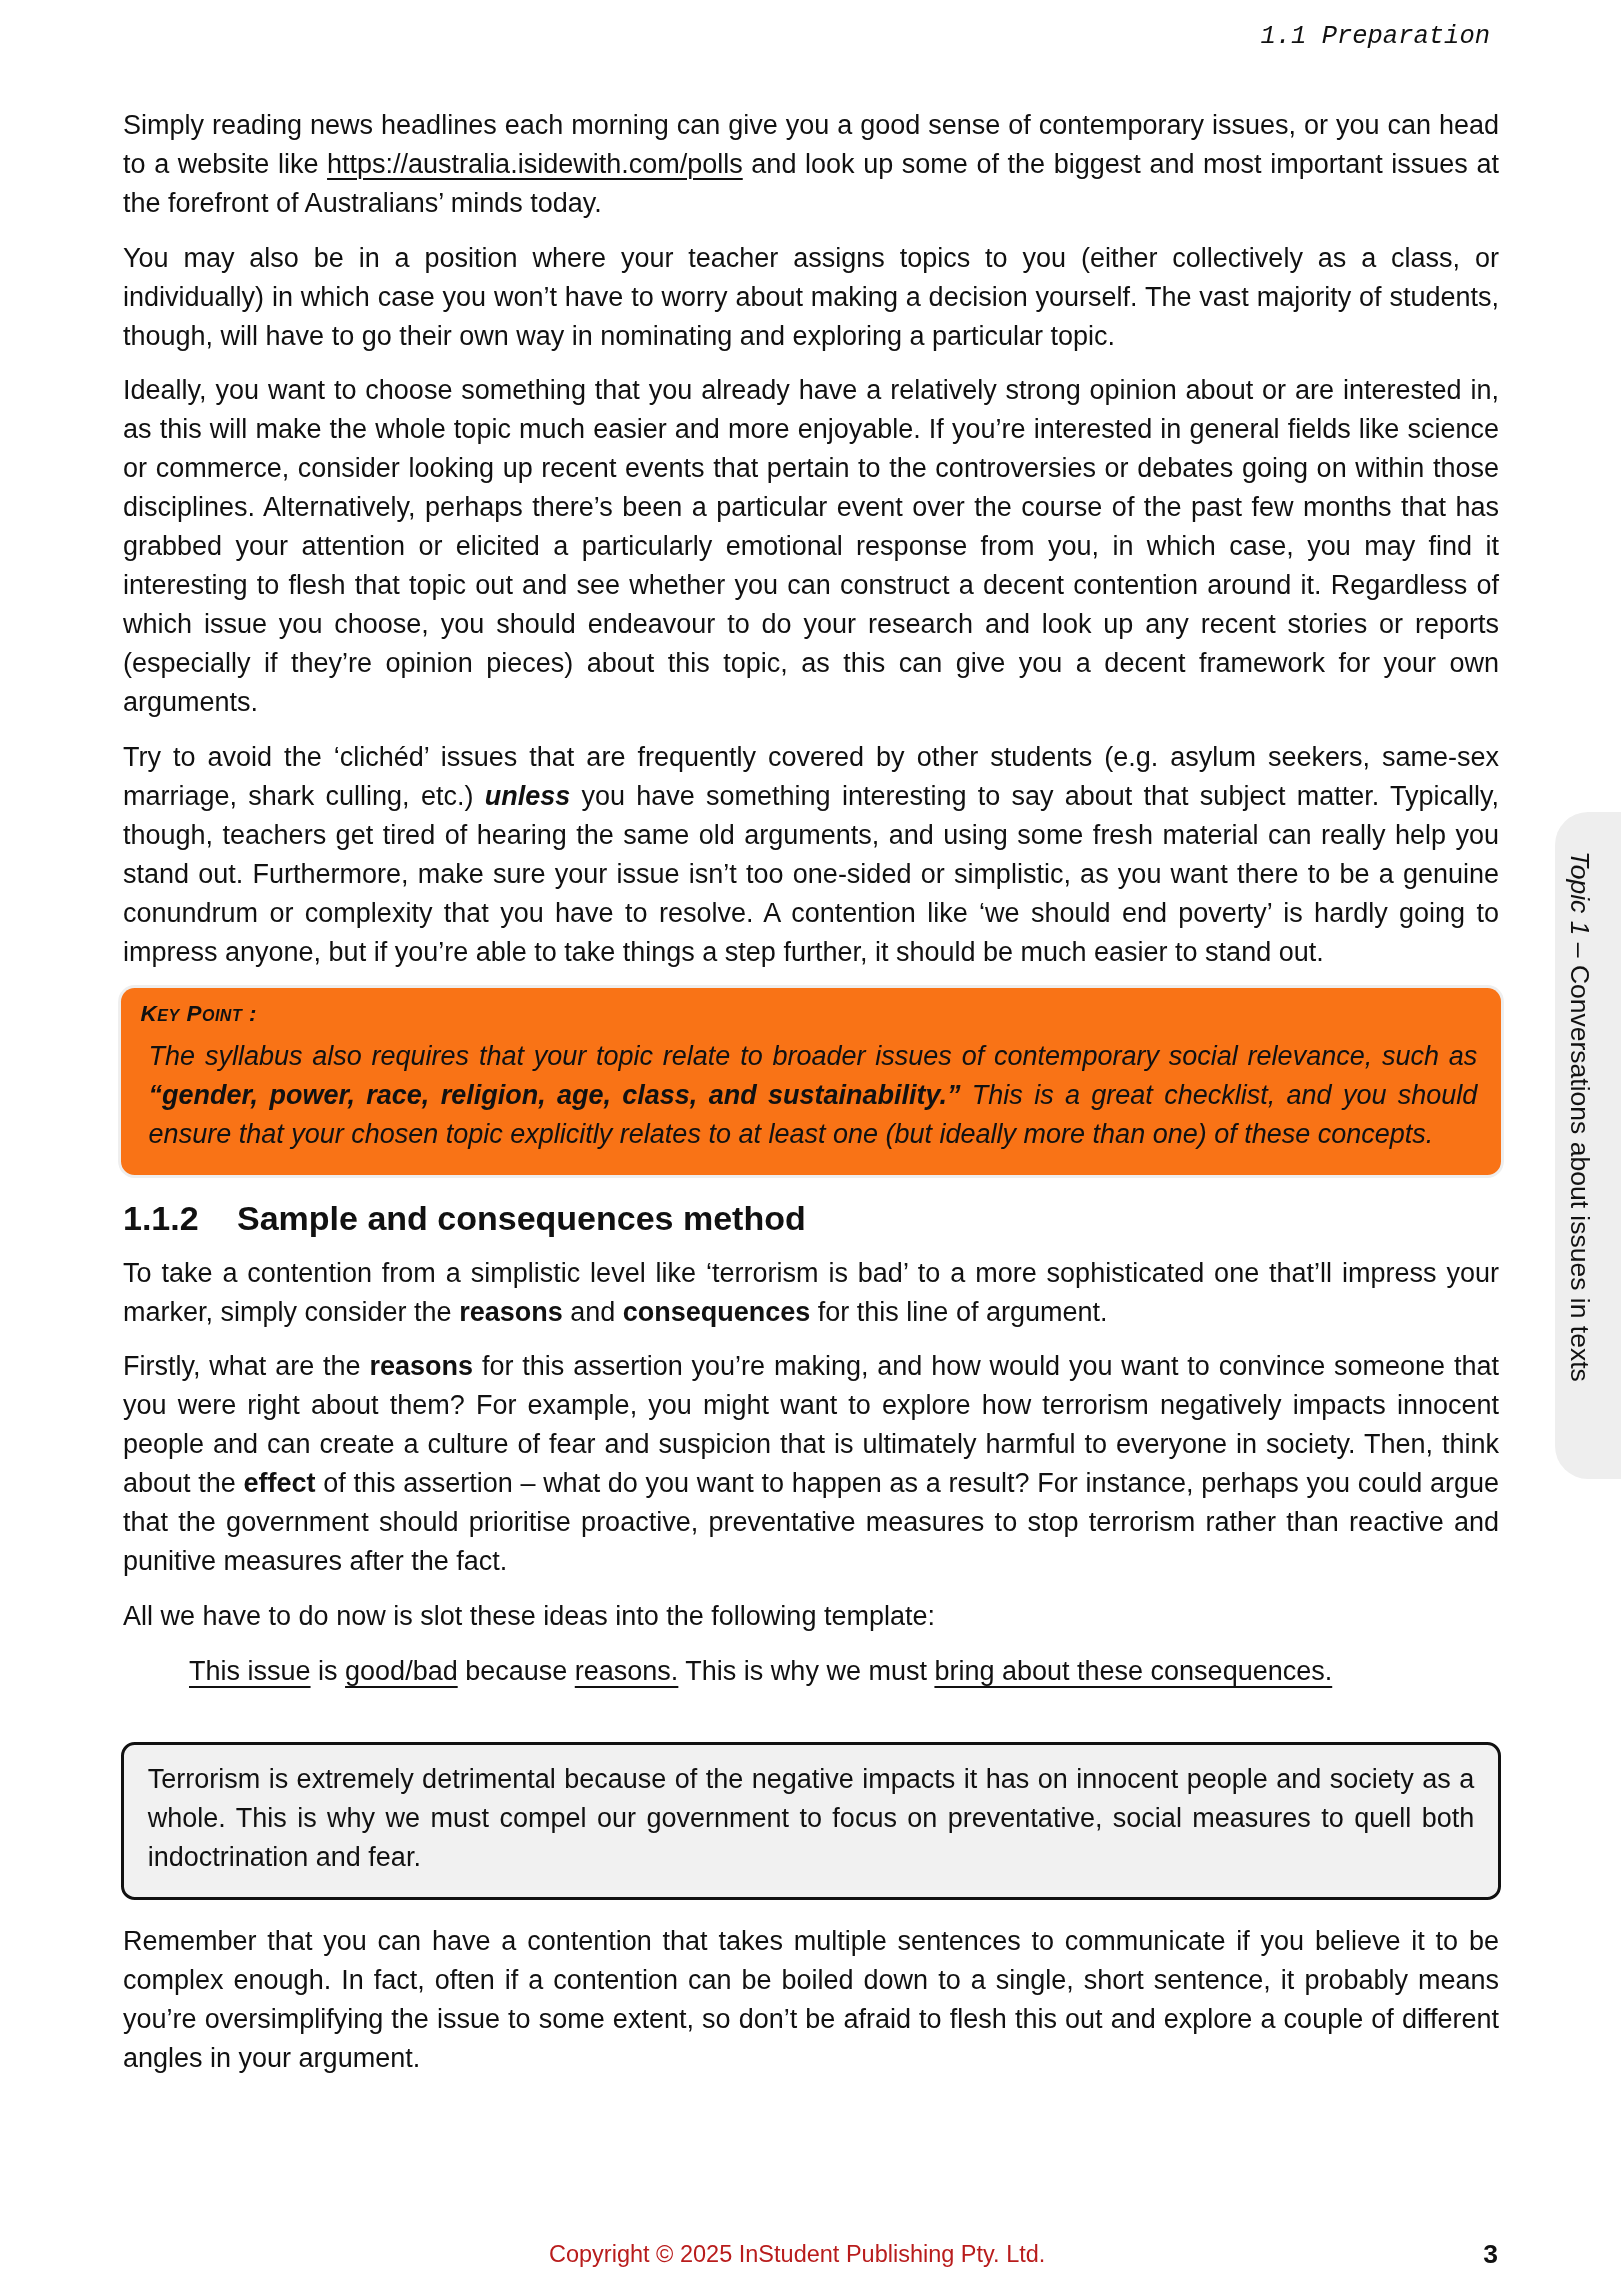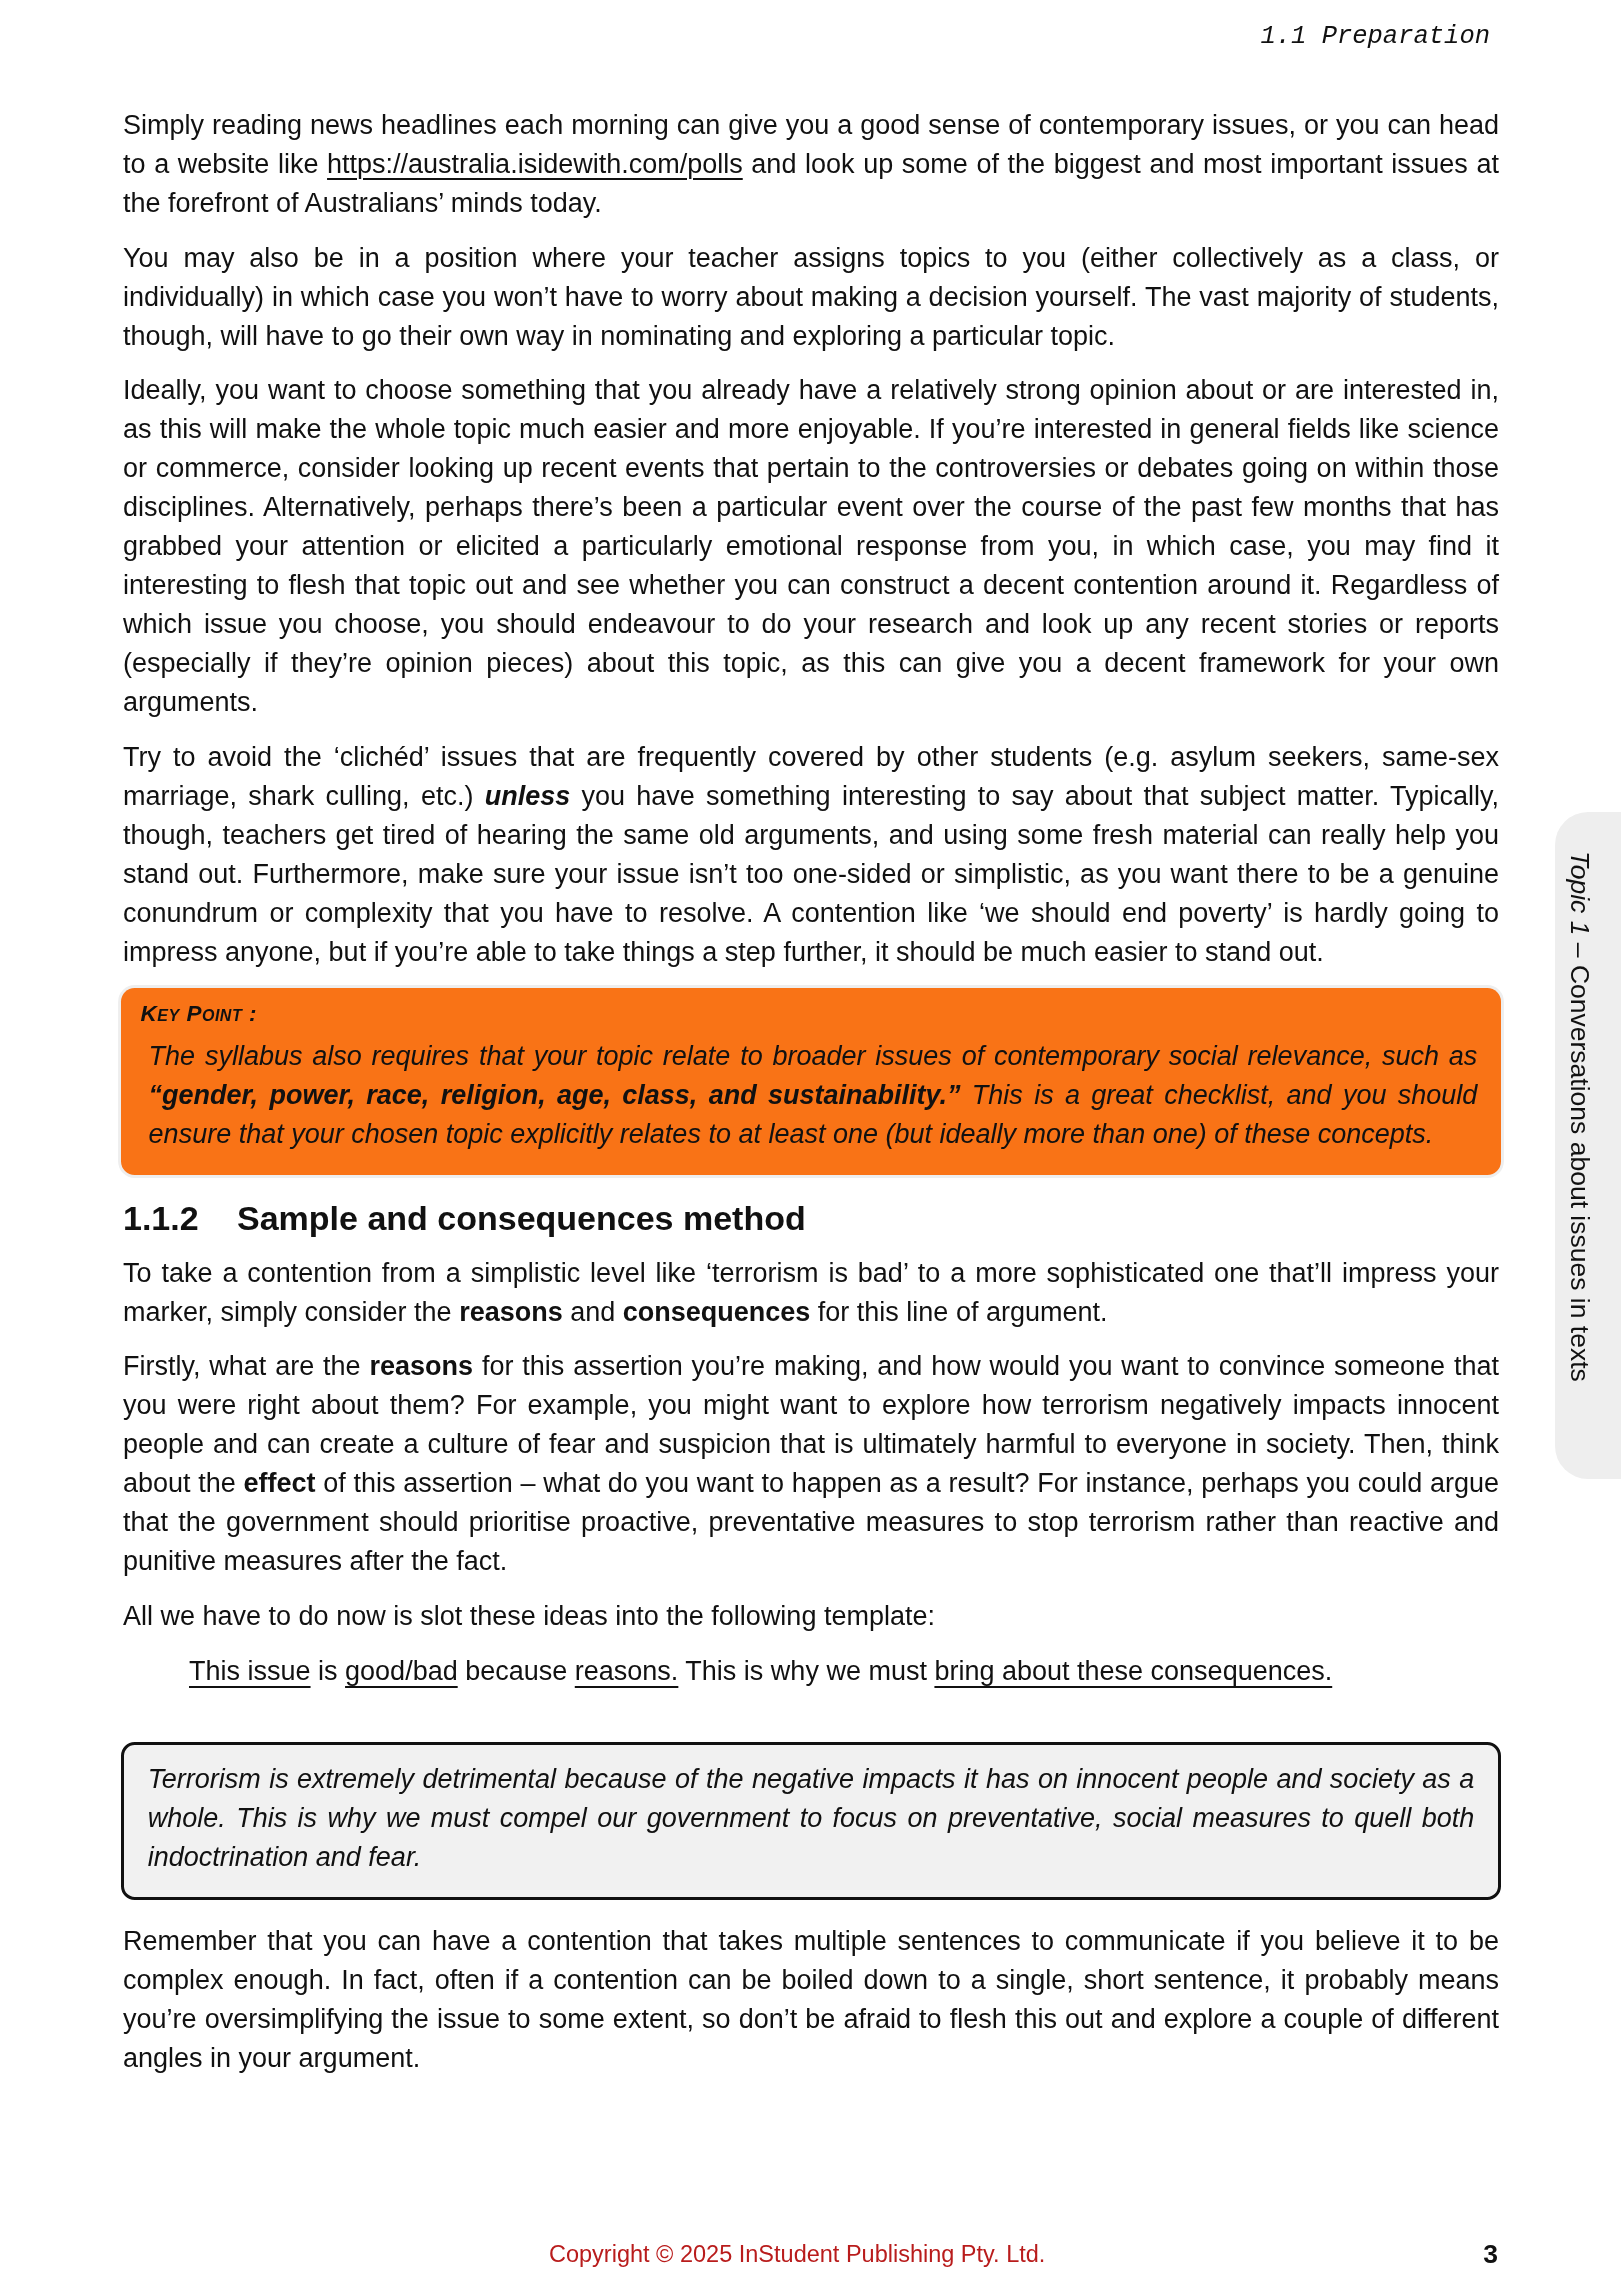--- a/index.html
+++ b/index.html
@@ -33,21 +33,21 @@
   }
   h2 .num { display: inline-block; width: 114px; }
   .template-line {
     text-align: left; padding-left: 66px; margin: 9.8px 0 51px 0;
   }
   .template-line .u { text-decoration: underline; text-underline-offset: 5.9px; text-decoration-thickness: 1.5px; }
   .sample {
     background: #f1f1f1; border: 3.9px solid #111; border-radius: 13.7px;
     padding: 7.8px 15.7px 11.8px 15.7px; margin: 0 -2px 21.6px -2px;
   }
-  .sample p { font-style: italic; }
+  .sample p { }
   .side-tab {
     position: absolute; left: 1555px; top: 812px; width: 67px; height: 667px;
     background: #eeeeee; border-radius: 33px 0 0 33px;
   }
   .side-tab-text {
     position: absolute; left: 1564px; top: 851px;
     writing-mode: vertical-rl; font-size: 26.5px; color: #111;
   }
   .side-tab-text .it { font-style: italic; }
   .footer-copy {

